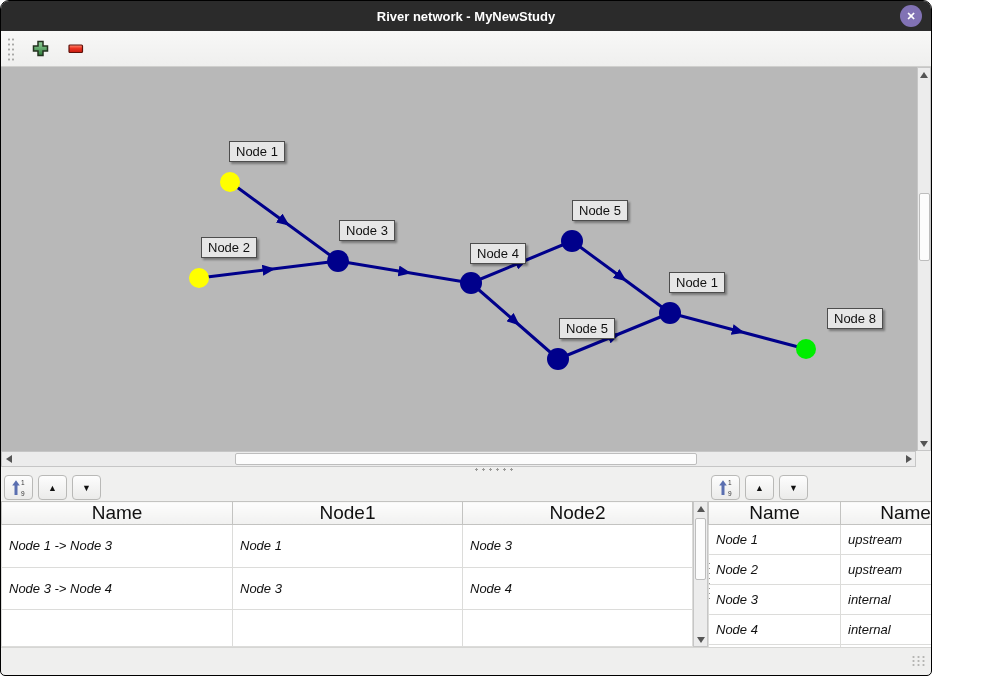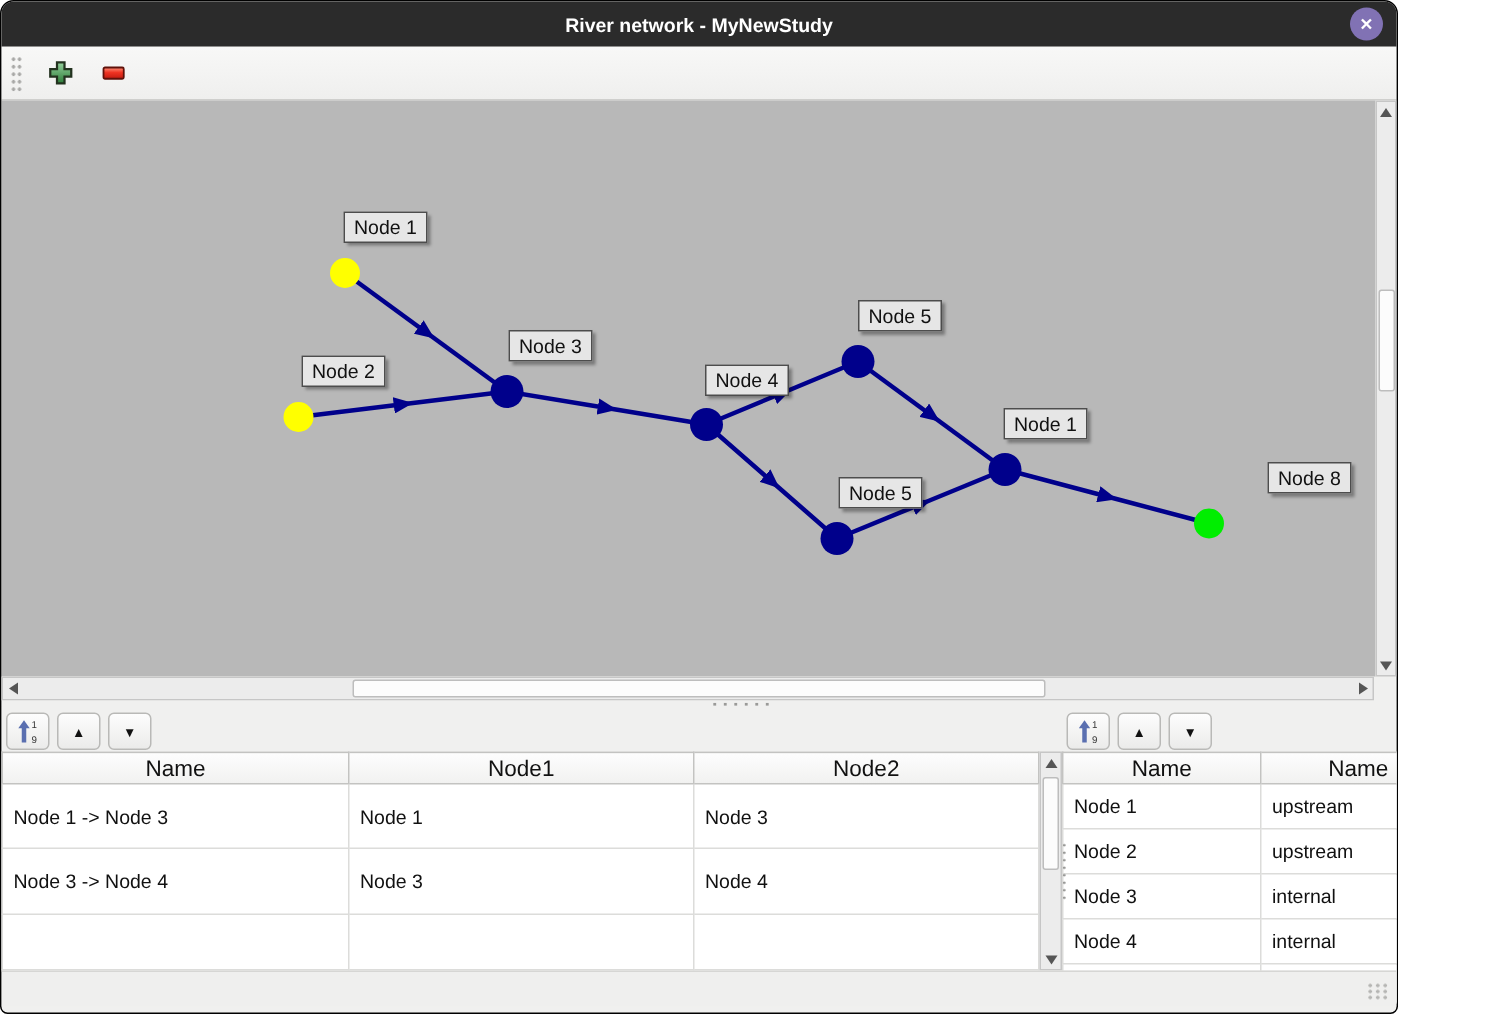--- a/index.html
+++ b/index.html
@@ -77,26 +77,26 @@
     width:29px; height:25px; background:linear-gradient(#fdfdfd,#ebebea);
     border:1px solid #b9b9b7; border-radius:4px;
     display:flex; align-items:center; justify-content:center; cursor:pointer;
     font-size:9px; color:#111;
   }
   .table-wrap{ display:flex; height:146px; }
   table{ border-collapse:collapse; background:#fff; table-layout:fixed; }
   .tbl-links{ width:691px; }
   .tbl-nodes{ width:262px; }
   th{
-    font-weight:normal; font-size:15px; height:21px; text-align:center;
+    font-weight:normal; font-size:19px; height:21px; text-align:center;
     background:linear-gradient(#fdfdfd,#f1f1f0); border:1px solid #c3c3c1; color:#111;
   }
   td{
     font-size:13px; height:30px; padding:0 7px; color:#111;
-    border:1px solid #dcdcda; background:#fff; overflow:hidden; white-space:nowrap;
+    border:1px solid #dcdcda; background:#fff; overflow:hidden; white-space:nowrap;font-style:italic;
   }
   tbody.filler td{ height:26px; }
   .tbl-vscroll{ width:15px; background:#ececec; border:1px solid #c6c6c6; position:relative; height:146px; }
   
   .statusbar{ height:24px; background:#efefee; border-top:1px solid #d6d6d4; position:relative; }
   .resize-grip{
     position:absolute; right:6px; bottom:4px; width:14px; height:12px;
     background-image:radial-gradient(circle,#b5b5b3 1px, transparent 1.2px);
     background-size:5px 4px;
   }
@@ -165,21 +165,21 @@
           <circle cx="669" cy="246" r="11" fill="#00008b"></circle>
           <circle cx="805" cy="282" r="10" fill="#00ee00"></circle>
         </svg>
     <div class="node-label" style="left: 228px; top: 74px;">Node 1</div>
         <div class="node-label" style="left: 200px; top: 170px;">Node 2</div>
         <div class="node-label" style="left: 338px; top: 153px;">Node 3</div>
         <div class="node-label" style="left: 469px; top: 176px;">Node 4</div>
         <div class="node-label" style="left: 571px; top: 133px;">Node 5</div>
         <div class="node-label" style="left: 558px; top: 251px;">Node 5</div>
         <div class="node-label" style="left: 668px; top: 205px;">Node 1</div>
-        <div class="node-label" style="left: 844px; top: 241px;">Node 8</div>
+        <div class="node-label" style="left: 826px; top: 241px;">Node 8</div>
       </div>
     <div class="vscroll">
       <div class="sb-btn" style="top:0;left:0;">
           <div class="tri-up"></div>
         </div>
       <div class="sb-thumb" style="left:1px; top:125px; width:11px; height:68px;"></div>
       <div class="sb-btn" style="bottom:0;left:0;">
           <div class="tri-down"></div>
         </div>
     </div>

